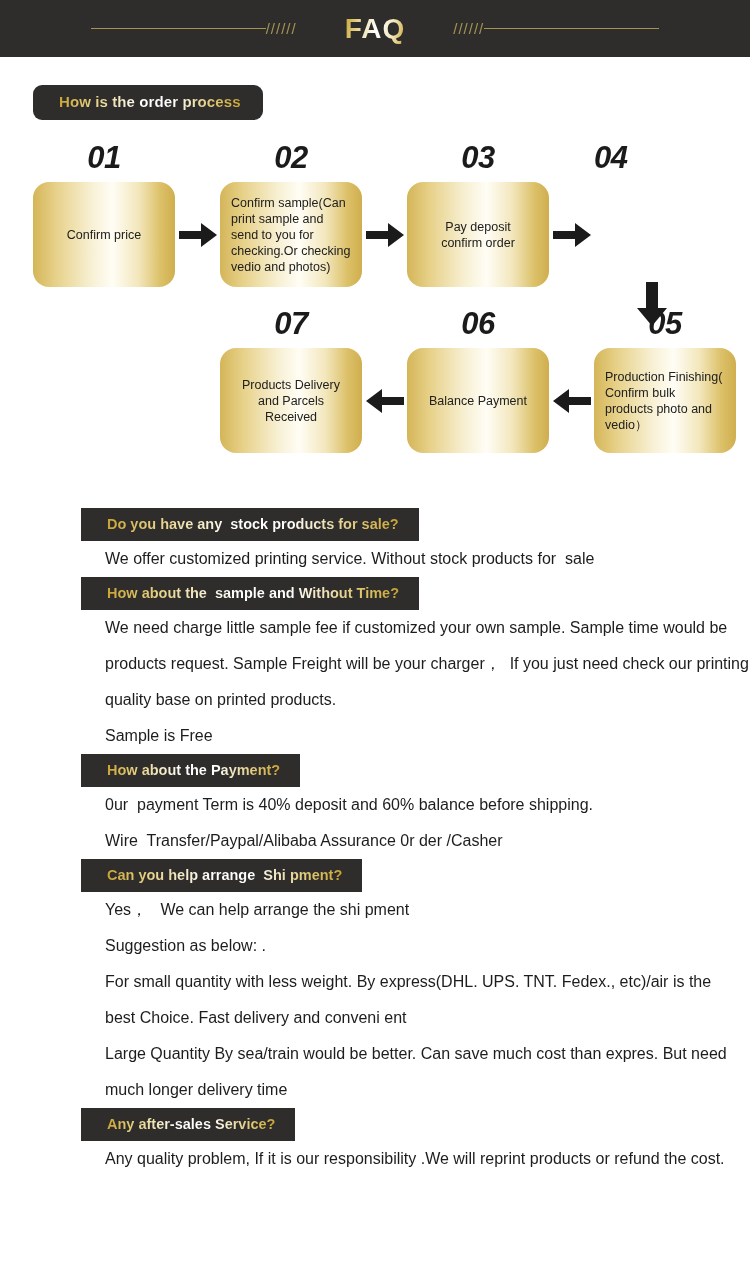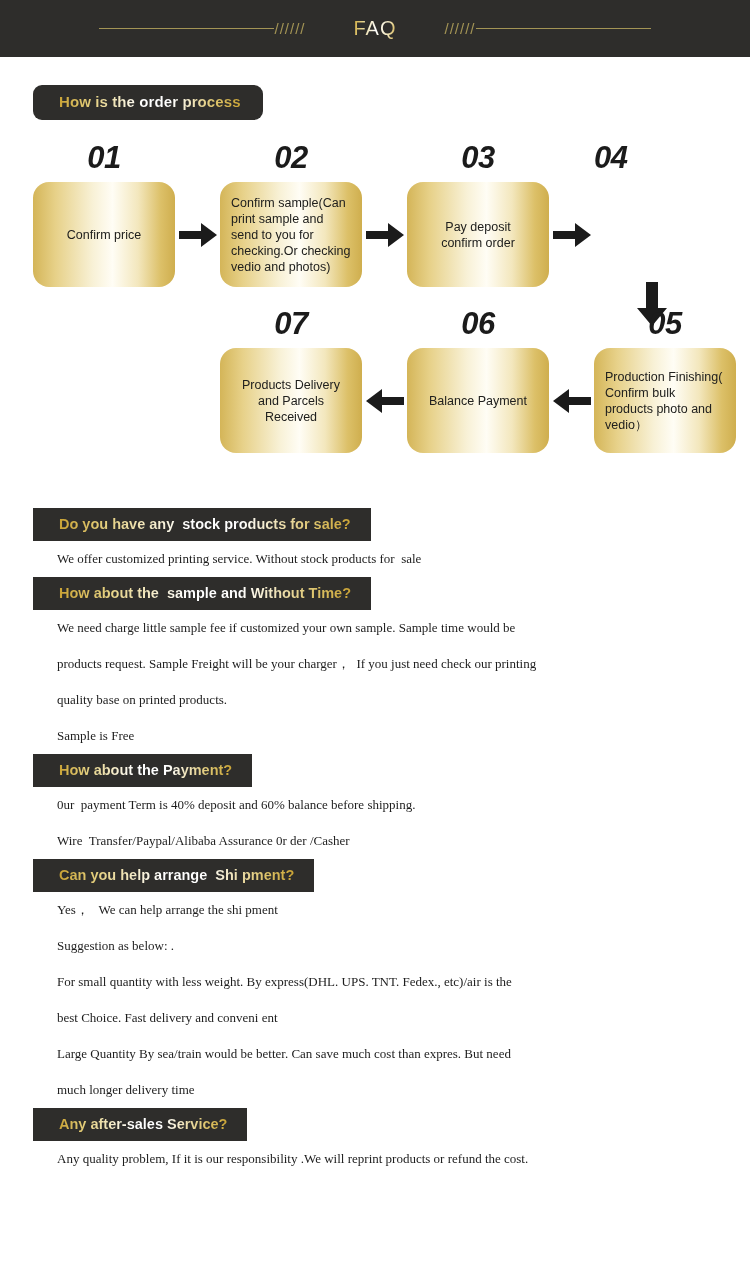--- a/index.html
+++ b/index.html
@@ -36,22 +36,22 @@
   }
   .deco-slashes {
     font-size: 15px;
     letter-spacing: 1px;
     color: #a39455;
     line-height: 1;
     font-family: "Liberation Sans", sans-serif;
     white-space: pre;
   }
   .banner-title {
-    font-size: 20px;
-    font-weight: normal;
+    font-size: 28px;
+    font-weight: bold;
     letter-spacing: 1px;
     margin: 12px 48px;
     background: linear-gradient(100deg, #c9a233 0%, #e7d48c 22%, #ffffff 52%, #f2e7bd 78%, #c9a233 100%);
     -webkit-background-clip: text;
     background-clip: text;
     color: transparent;
     -webkit-text-fill-color: transparent;
   }
 
   
@@ -146,44 +146,43 @@
   }
   .arrow-down svg { display: block; }
 
   
   .faq {
     position: absolute;
     left: 0;
     top: 508px;
     width: 750px;
   }
-  .faq-block { margin-bottom: 0; }
+  .faq-block { margin-bottom: 0; padding-left: 48px; }
   .faq-q {
     background: #2e2d2b;
     display: inline-block;
     padding: 7px 20px 8px 26px;
     margin-left: 33px;
   }
   .faq-q-text {
     font-size: 14.5px;
     font-weight: bold;
     white-space: pre;
     background: linear-gradient(95deg, #c9a233 0%, #e4cf7e 16%, #ffffff 44%, #ffffff 62%, #dcc268 88%, #c9a233 100%);
     -webkit-background-clip: text;
     background-clip: text;
     color: transparent;
     -webkit-text-fill-color: transparent;
   }
   .faq-a { padding: 0 0 0 57px; }
   .faq-line {
-    font-size: 13px;
+    font-size: 16px;
     color: #1d1d1d;
     line-height: 36px;
     white-space: pre;
-    font-family: Liberation Serif, serif;
   }
 </style>
 </head>
 <body>
 
 <div class="banner">
   <span class="banner-deco">
     <span class="deco-line"></span>
     <span class="deco-slashes">//////</span>
   </span>

